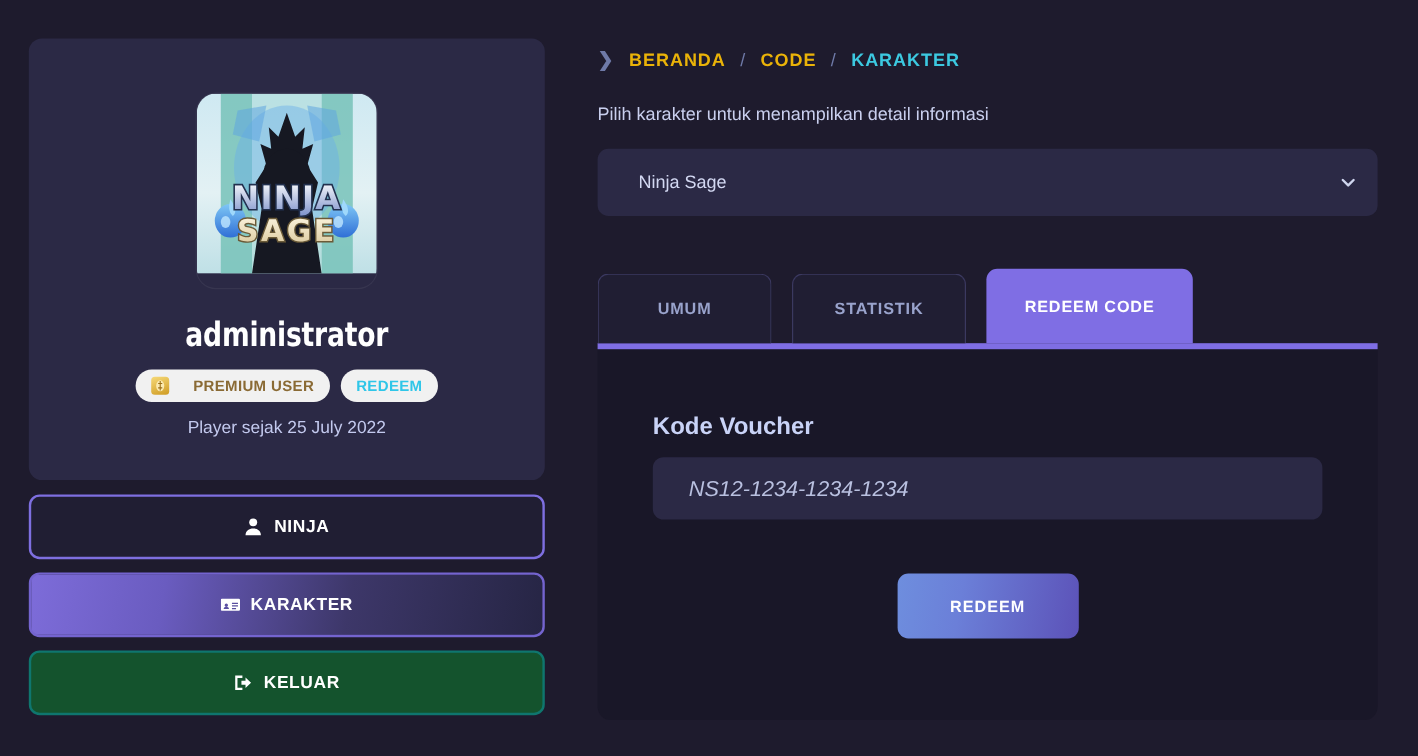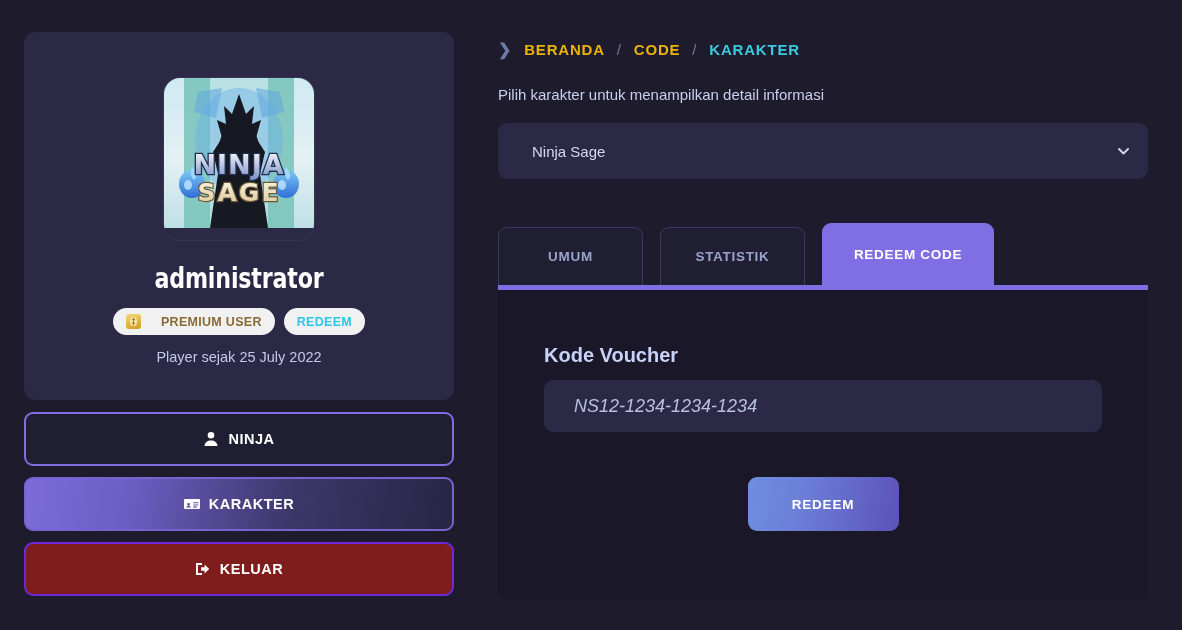--- a/index.html
+++ b/index.html
@@ -117,22 +117,22 @@
 
   .nav-btn.outline-purple {
     background: #201e33;
     border: 2px solid #7e6fe0;
   }
   .nav-btn.active-purple {
     background: linear-gradient(100deg, #7d6cd9 0%, #6a5cc0 26%, #3d3769 62%, #262544 100%);
     border: 2px solid #7464cf;
   }
   .nav-btn.outline-red {
-    background: #7f1d1d;
-    border: 2px solid #6d28d9;
+    background: #14532d;
+    border: 2px solid #0f766e;
   }
 
   
   .main {
     flex: 1;
     min-width: 0;
     display: flex;
     flex-direction: column;
   }
 

